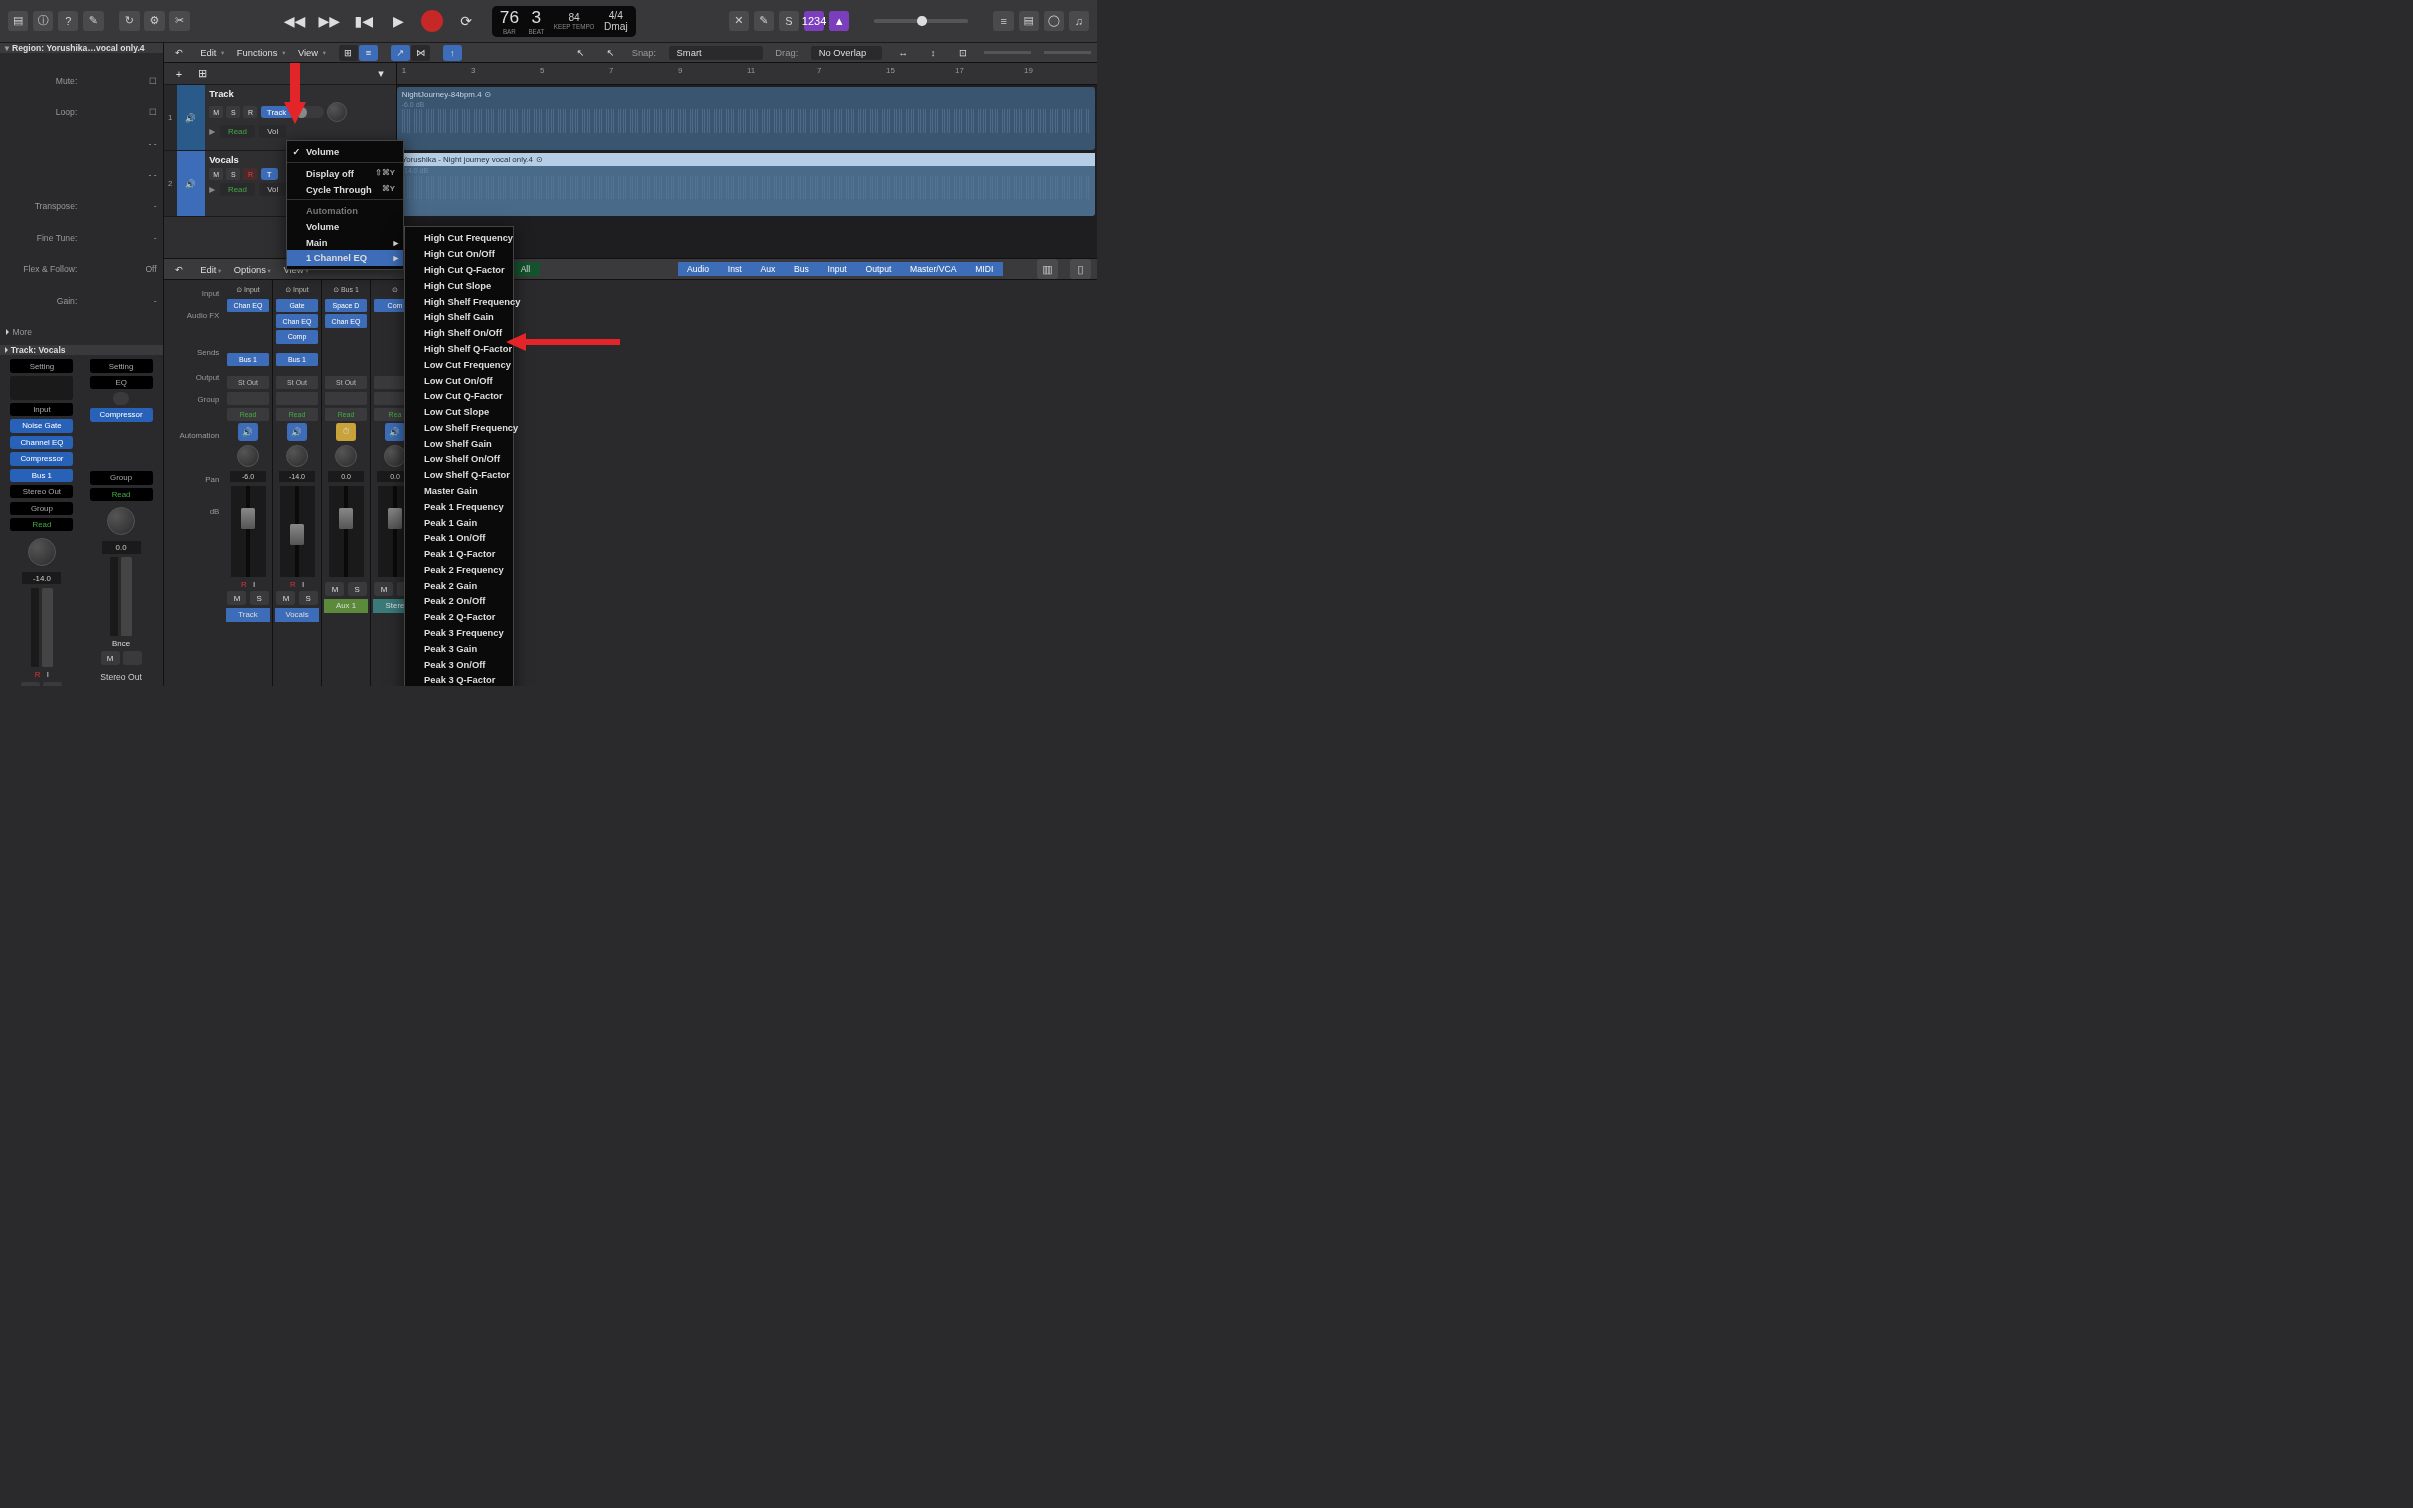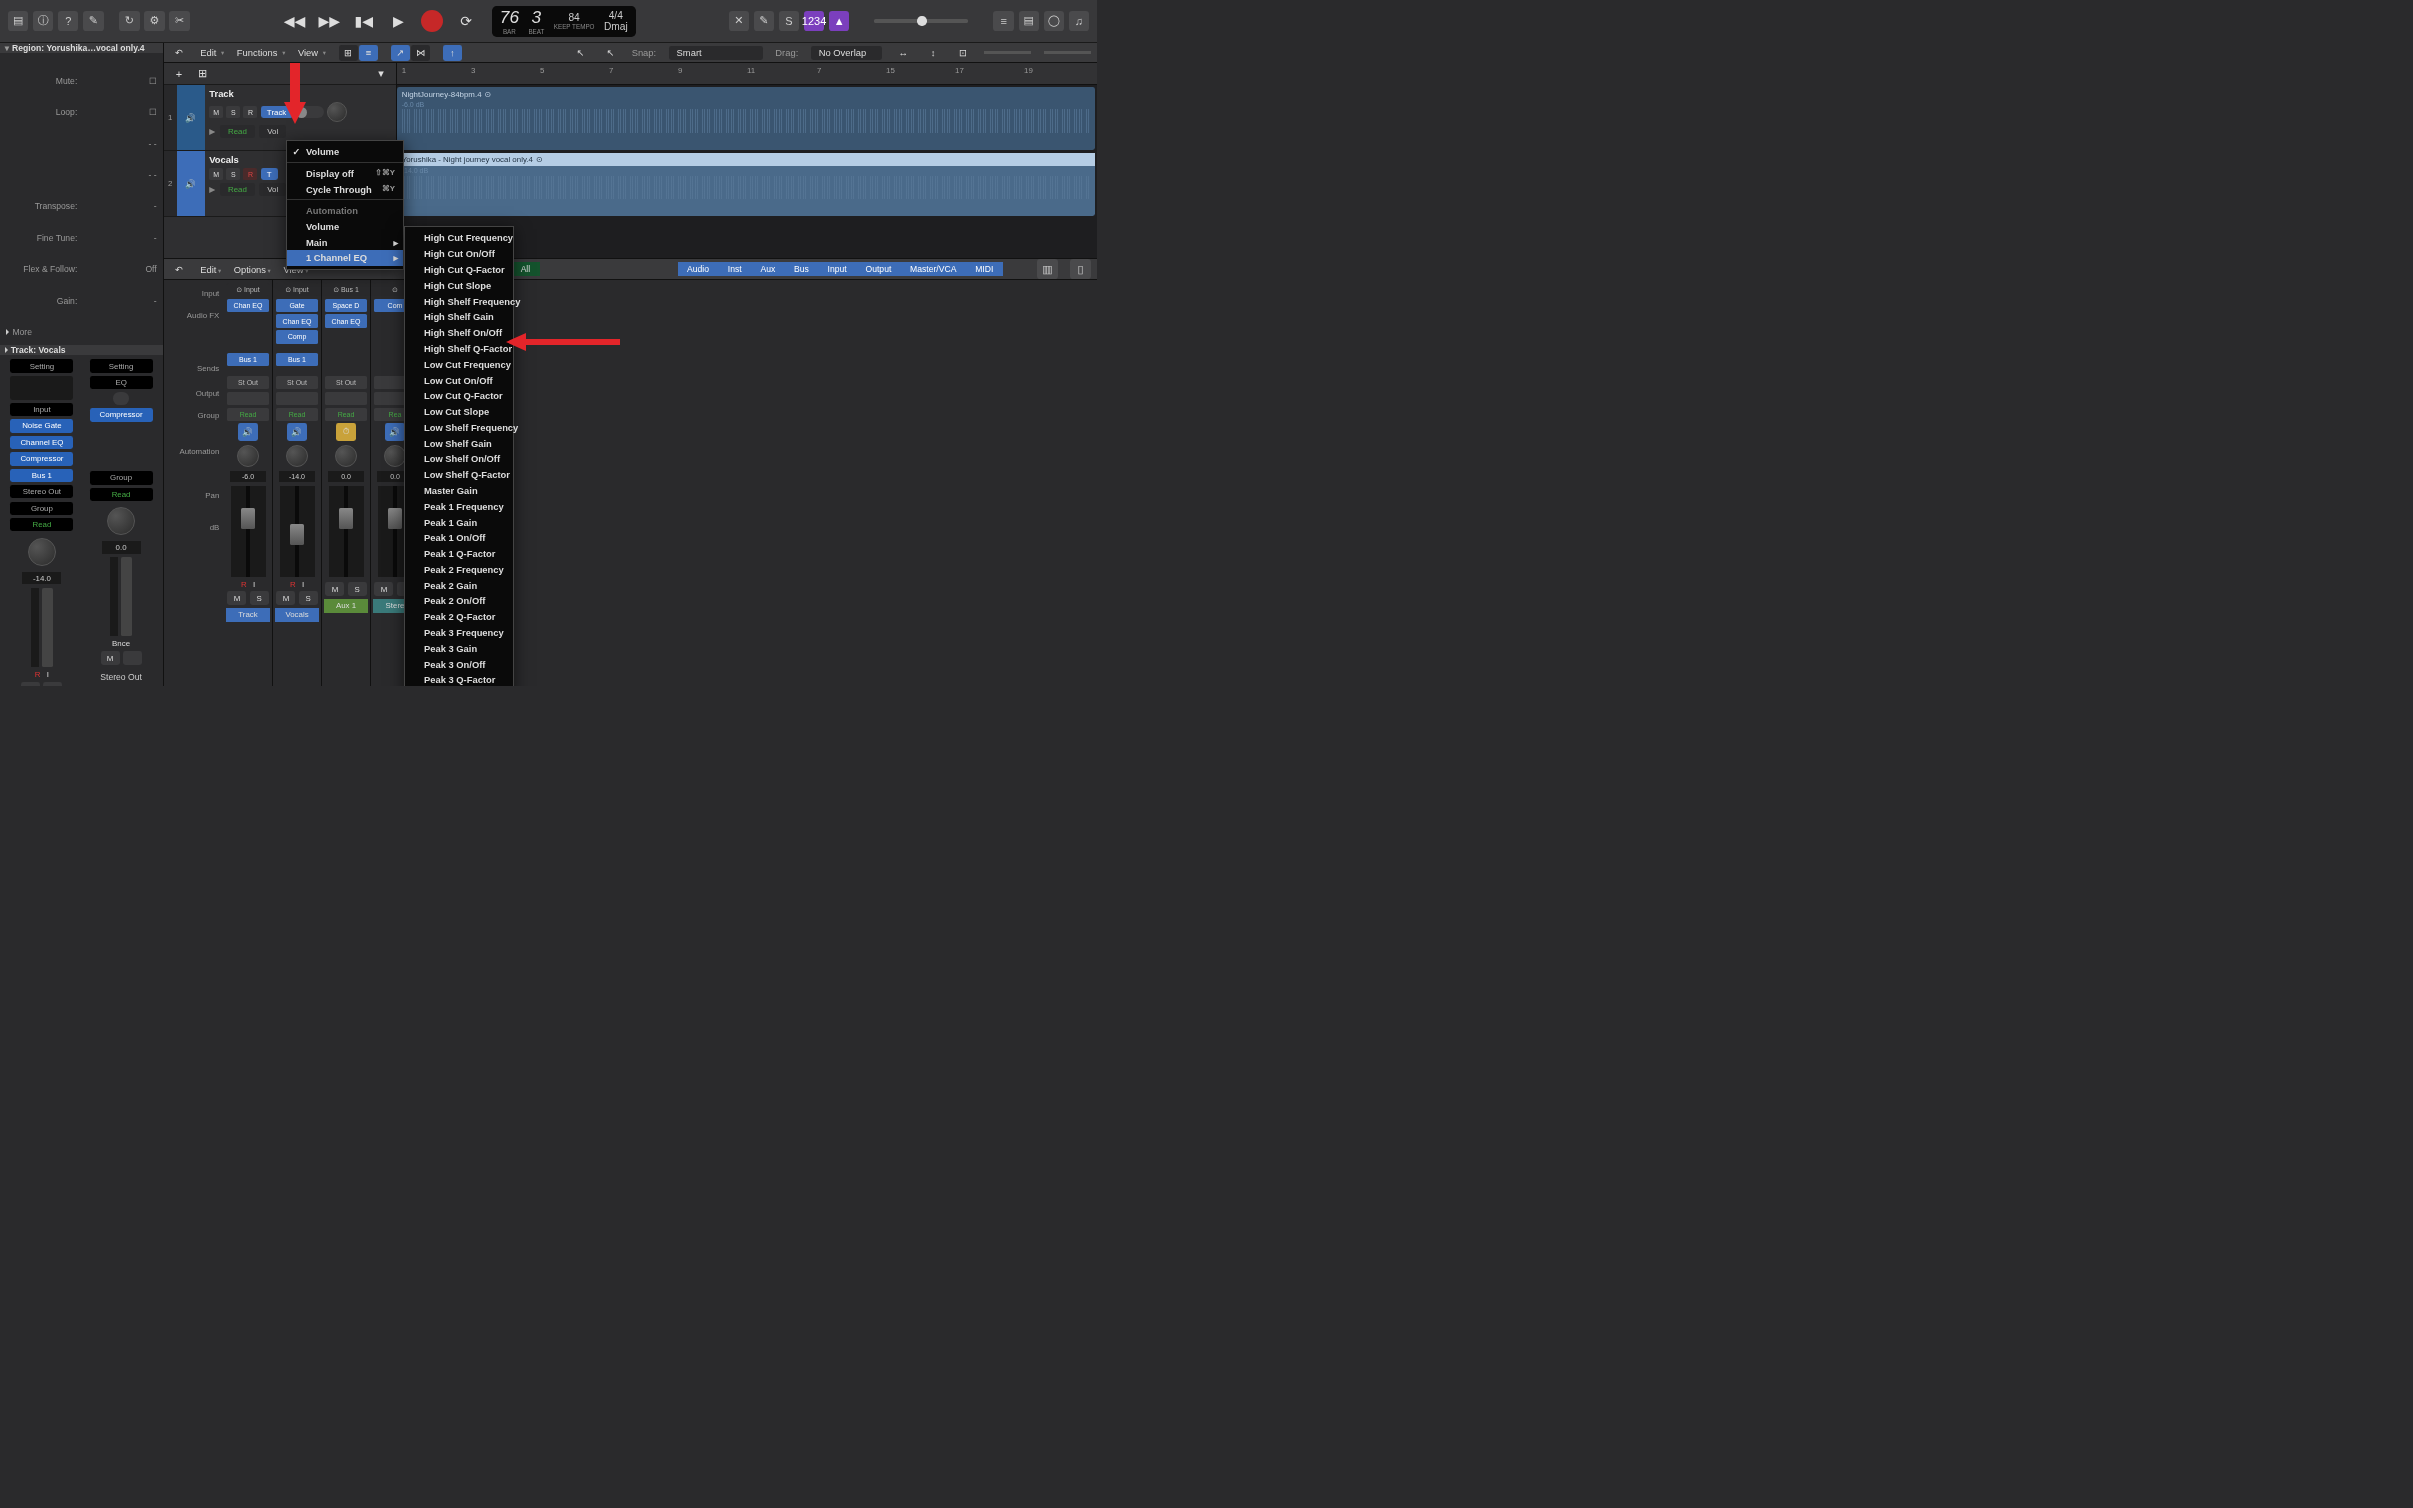--- a/index.html
+++ b/index.html
@@ -6,21 +6,21 @@
 body { background:#2a2a2c; color:#ddd; font-size:8.6px; width:1097px; height:686px; overflow:hidden; position:relative; }
 
 
 .topbar { height:43px; background:#38383a; display:flex; align-items:center; padding:0 7.9px; gap:4.7px; border-bottom:0.8px solid #1a1a1a; }
 .tb-btn { width:20.4px; height:20.4px; background:#4a4a4c; border-radius:3.1px; display:flex; align-items:center; justify-content:center; font-size:11px; color:#ccc; }
 .tb-sep { width:6.3px; }
 .transport { display:flex; gap:11px; align-items:center; margin-left:auto; }
 .transport .big { width:23.6px; height:23.6px; display:flex; align-items:center; justify-content:center; font-size:14px; color:#ddd; }
 .rec-btn { width:22px; height:22px; border-radius:50%; background:#c62828; }
 .lcd { background:#0a0a0a; border-radius:4.7px; height:31px; display:flex; align-items:center; margin-left:9.4px; padding:0 7.9px; gap:9.4px; }
-.lcd-big { font-size:17.3px; font-weight:300; color:#ddd; text-align:center;font-style:italic; }
+.lcd-big { font-size:17.3px; font-weight:300; color:#ddd; text-align:center; }
 .lcd-sml { font-size:6.3px; color:#888; text-align:center; }
 .lcd-col { display:flex; flex-direction:column; align-items:center; gap:0.8px; }
 .lcd-val { font-size:10.2px; color:#ccc; }
 .topbar-right { margin-left:auto; display:flex; gap:4.7px; align-items:center; }
 .purple { background:#7b3fbd !important; color:#fff; }
 .vol-slider { width:94px; height:3.1px; background:#555; border-radius:1.6px; position:relative; }
 .vol-slider::after { content:''; position:absolute; width:9.4px; height:9.4px; background:#ddd; border-radius:50%; top:-3.1px; left:43px; }
 
 
 .row2 { display:flex; height:calc(100% - 43px); }
@@ -90,21 +90,21 @@
 
 
 .mixer { flex:1; display:flex; flex-direction:column; background:#2a2a2c; }
 .mix-bar { height:20.4px; background:#3a3a3c; display:flex; align-items:center; padding:0 6.3px; gap:12.6px; font-size:9.4px; border-bottom:0.8px solid #111; }
 .mix-tabs { margin-left:auto; display:flex; gap:0; }
 .mix-tab { padding:2.4px 9.4px; background:#14532d; font-size:8.6px; }
 .mix-tab.on { background:#3d6db8; color:#fff; }
 .mix-body { flex:1; display:flex; }
 .mix-labels { width:60px; display:flex; flex-direction:column; padding:3.1px 4.7px; font-size:7.9px; color:#999; text-align:right; }
 .mix-labels div { height:22px; display:flex; align-items:center; justify-content:flex-end; }
-.mix-labels .lbl-sends { margin-top:31px; }
+.mix-labels .lbl-sends { margin-top:15px; }
 .mix-labels .lbl-out { margin-top:3.1px; }
 .mix-labels .lbl-auto { margin-top:14px; }
 .mix-labels .lbl-pan { margin-top:22px; }
 .mix-labels .lbl-db { margin-top:9.4px; }
 .mix-chan { width:49px; border-right:0.8px solid #111; display:flex; flex-direction:column; align-items:center; padding:3.1px 1.6px; gap:2.4px; position:relative; }
 .mx-slot { width:42px; height:13.4px; background:#3a3a3c; border-radius:1.6px; font-size:7px; display:flex; align-items:center; justify-content:center; color:#bbb; overflow:hidden; }
 .mx-slot.blue { background:#3d6db8; color:#fff; }
 .mx-slot.ins { background:#2a2a2c; }
 .mx-fader { width:35px; height:91px; background:#1a1a1a; position:relative; margin-top:1.6px; display:flex; justify-content:center; }
 .mx-fader-track { width:4.7px; height:100%; background:#0a0a0a; position:relative; }

